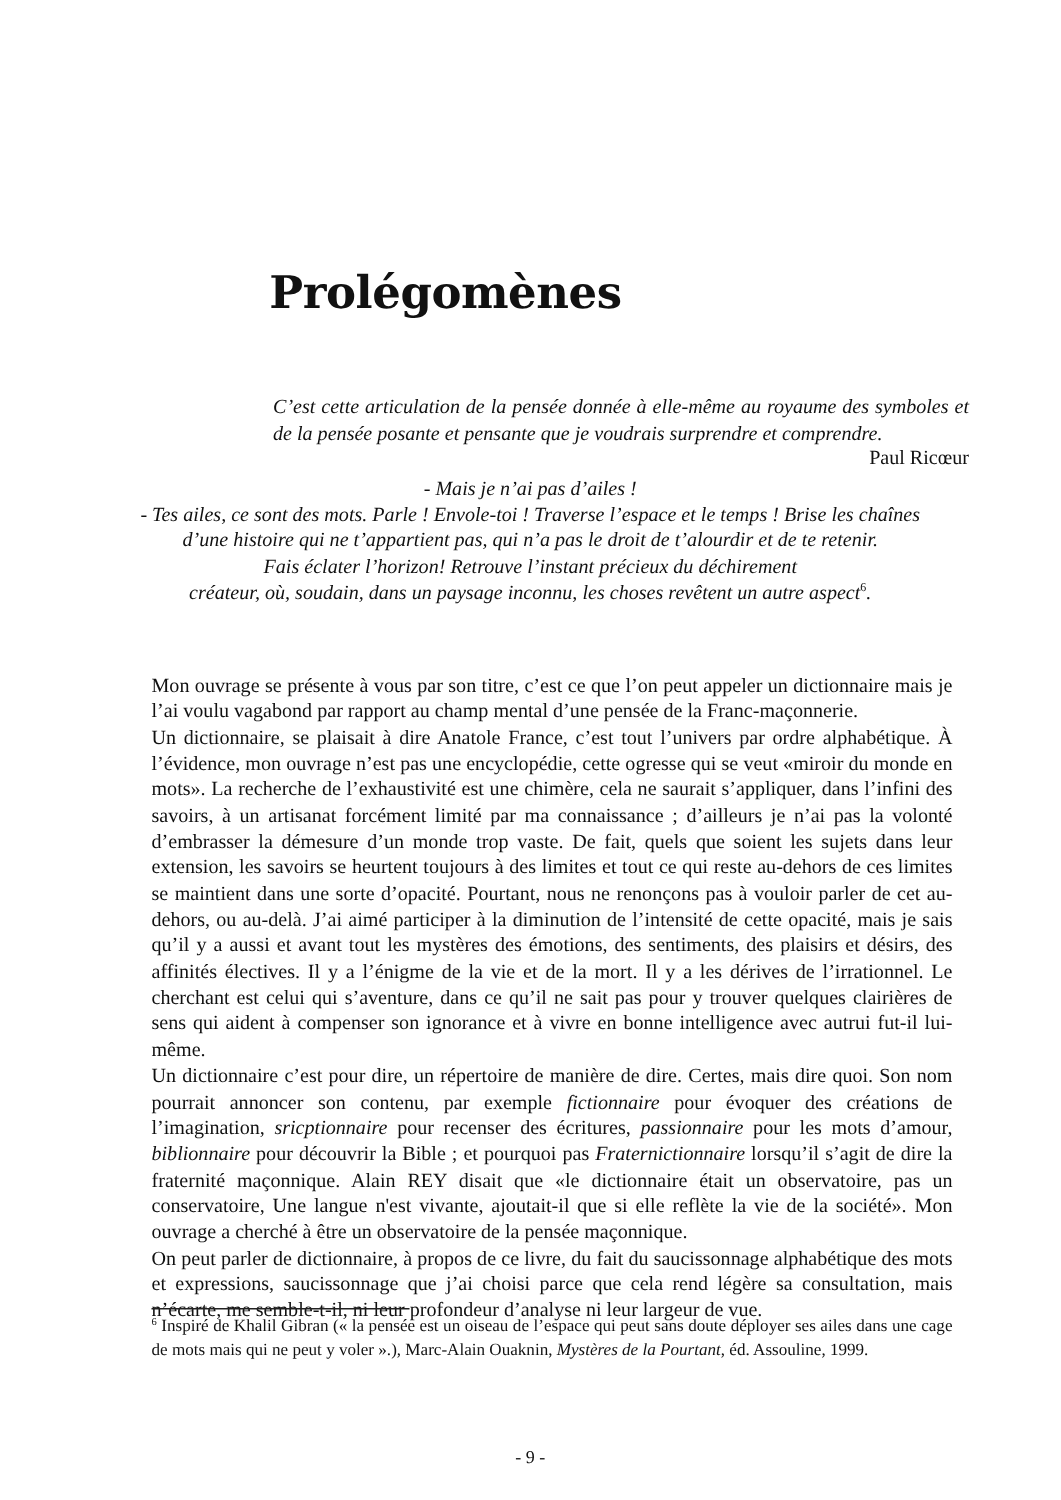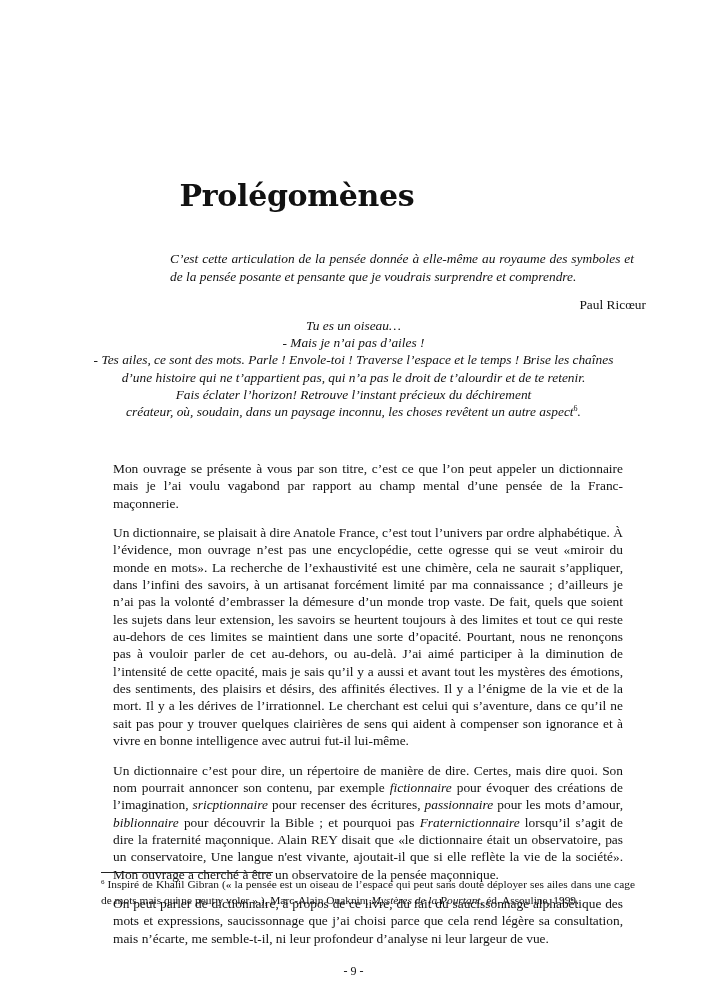--- a/index.html
+++ b/index.html
@@ -37,21 +37,21 @@
     }
     .epigraph {
       position: absolute;
       top: 250px;
       left: 170px;
       width: 464px;
       font-size: 13.4px;
       line-height: 17.5px;
       font-style: italic;
       text-align: justify;
-      margin: 0;
+      margin: 12px;
     }
     .epigraph-author {
       position: absolute;
       top: 284px;
       left: 170px;
       width: 464px;
       text-align: right;
       font-size: 13.4px;
       line-height: 17.5px;
       margin: 12px;
@@ -72,21 +72,21 @@
     .body {
       position: absolute;
       top: 448px;
       left: 101px;
       width: 534px;
       font-size: 13.4px;
       line-height: 17.35px;
       text-align: justify;
       margin: 0;
     }
-    .body p { margin: 12px; }
+    .body p { margin: 0; }
     .body em { font-style: italic; }
     .footnote-rule {
       position: absolute;
       top: 872px;
       left: 101px;
       width: 172px;
       height: 0;
       border-top: 1px solid #222;
     }
     .footnote {
@@ -114,21 +114,20 @@
 <body>
 
 <div class="page">
 
   <h1 class="title">Prolégomènes</h1>
 
   <p class="epigraph">C’est cette articulation de la pensée donnée à elle-même au royaume des symboles et de la pensée posante et pensante que je voudrais surprendre et comprendre.</p>
   <p class="epigraph-author">Paul Ricœur</p>
 
   <div class="poem">
-    <span class="line">Tu es un oiseau…</span>
     <span class="line">- Mais je n’ai pas d’ailes !</span>
     <span class="line">- Tes ailes, ce sont des mots. Parle ! Envole-toi ! Traverse l’espace et le temps ! Brise les chaînes</span>
     <span class="line">d’une histoire qui ne t’appartient pas, qui n’a pas le droit de t’alourdir et de te retenir.</span>
     <span class="line">Fais éclater l’horizon! Retrouve l’instant précieux du déchirement</span>
     <span class="line"><span>créateur, où, soudain, dans un paysage inconnu, les choses revêtent un autre aspect</span><sup>6</sup><span>.</span></span>
   </div>
 
   <div class="body">
     <p>Mon ouvrage se présente à vous par son titre, c’est ce que l’on peut appeler un dictionnaire mais je l’ai voulu vagabond par rapport au champ mental d’une pensée de la Franc-maçonnerie.</p>
     <p>Un dictionnaire, se plaisait à dire Anatole France, c’est tout l’univers par ordre alphabétique. À l’évidence, mon ouvrage n’est pas une encyclopédie, cette ogresse qui se veut «miroir du monde en mots». La recherche de l’exhaustivité est une chimère, cela ne saurait s’appliquer, dans l’infini des savoirs, à un artisanat forcément limité par ma connaissance ; d’ailleurs je n’ai pas la volonté d’embrasser la démesure d’un monde trop vaste. De fait, quels que soient les sujets dans leur extension, les savoirs se heurtent toujours à des limites et tout ce qui reste au-dehors de ces limites se maintient dans une sorte d’opacité. Pourtant, nous ne renonçons pas à vouloir parler de cet au-dehors, ou au-delà. J’ai aimé participer à la diminution de l’intensité de cette opacité, mais je sais qu’il y a aussi et avant tout les mystères des émotions, des sentiments, des plaisirs et désirs, des affinités électives. Il y a l’énigme de la vie et de la mort. Il y a les dérives de l’irrationnel. Le cherchant est celui qui s’aventure, dans ce qu’il ne sait pas pour y trouver quelques clairières de sens qui aident à compenser son ignorance et à vivre en bonne intelligence avec autrui fut-il lui-même.</p>

